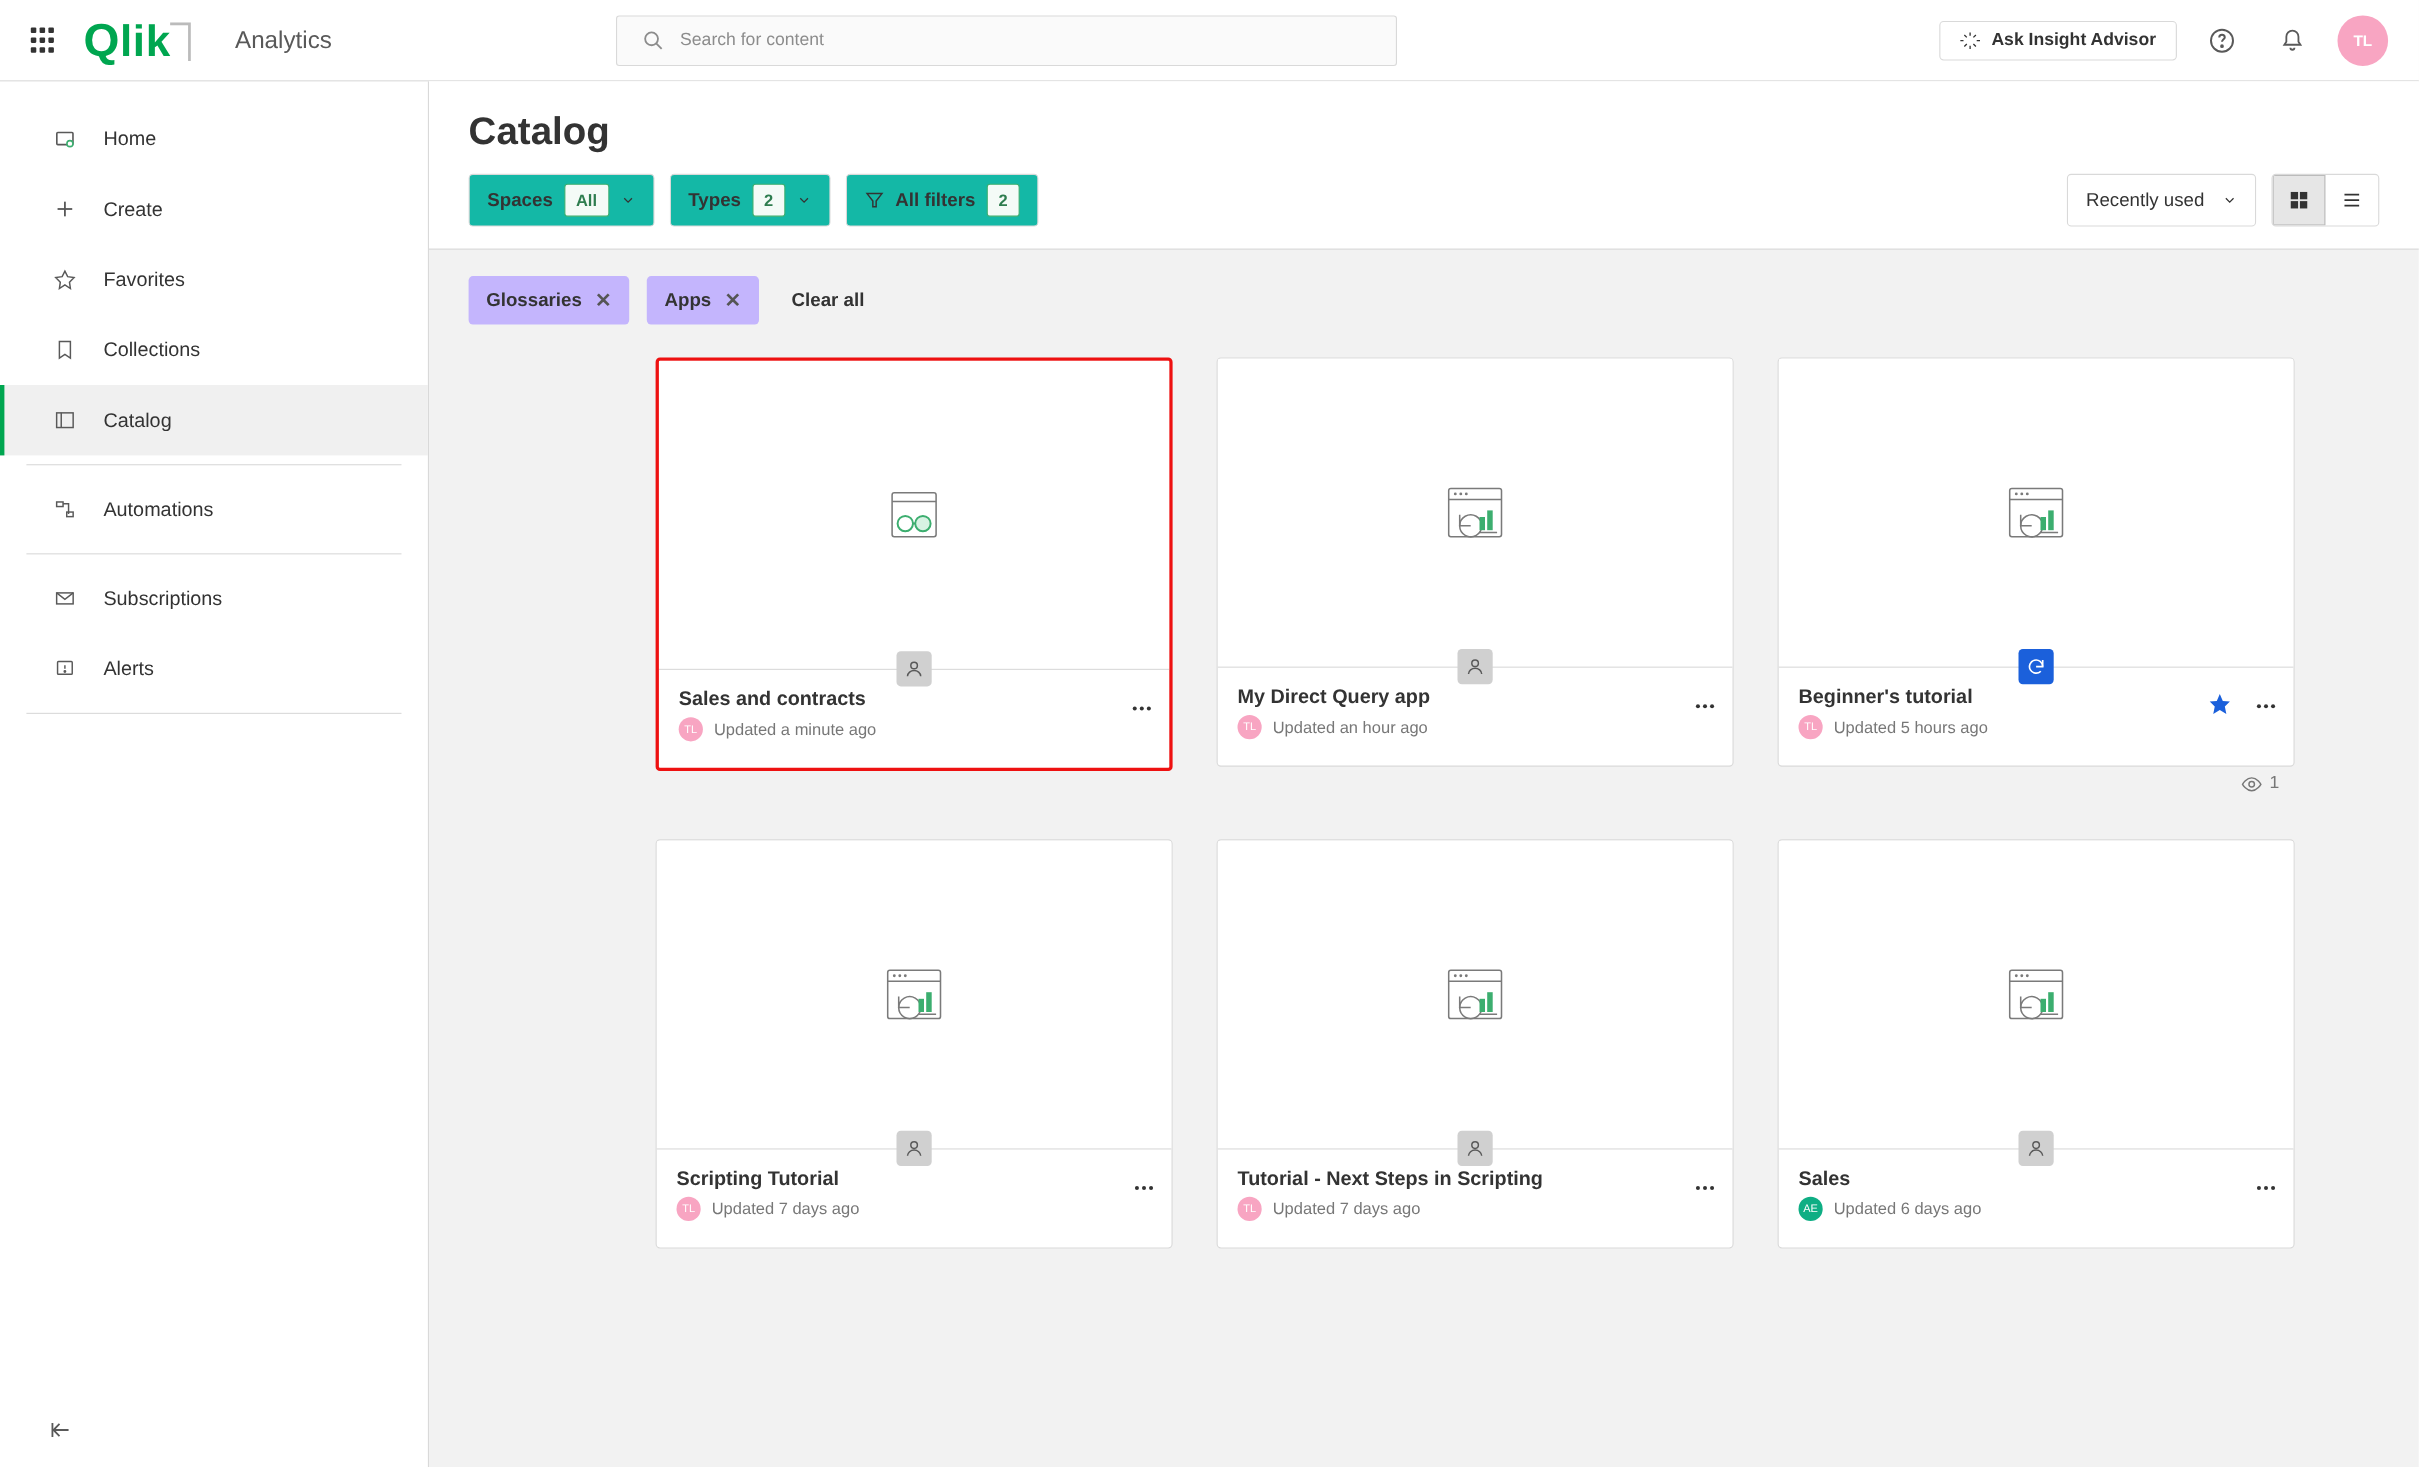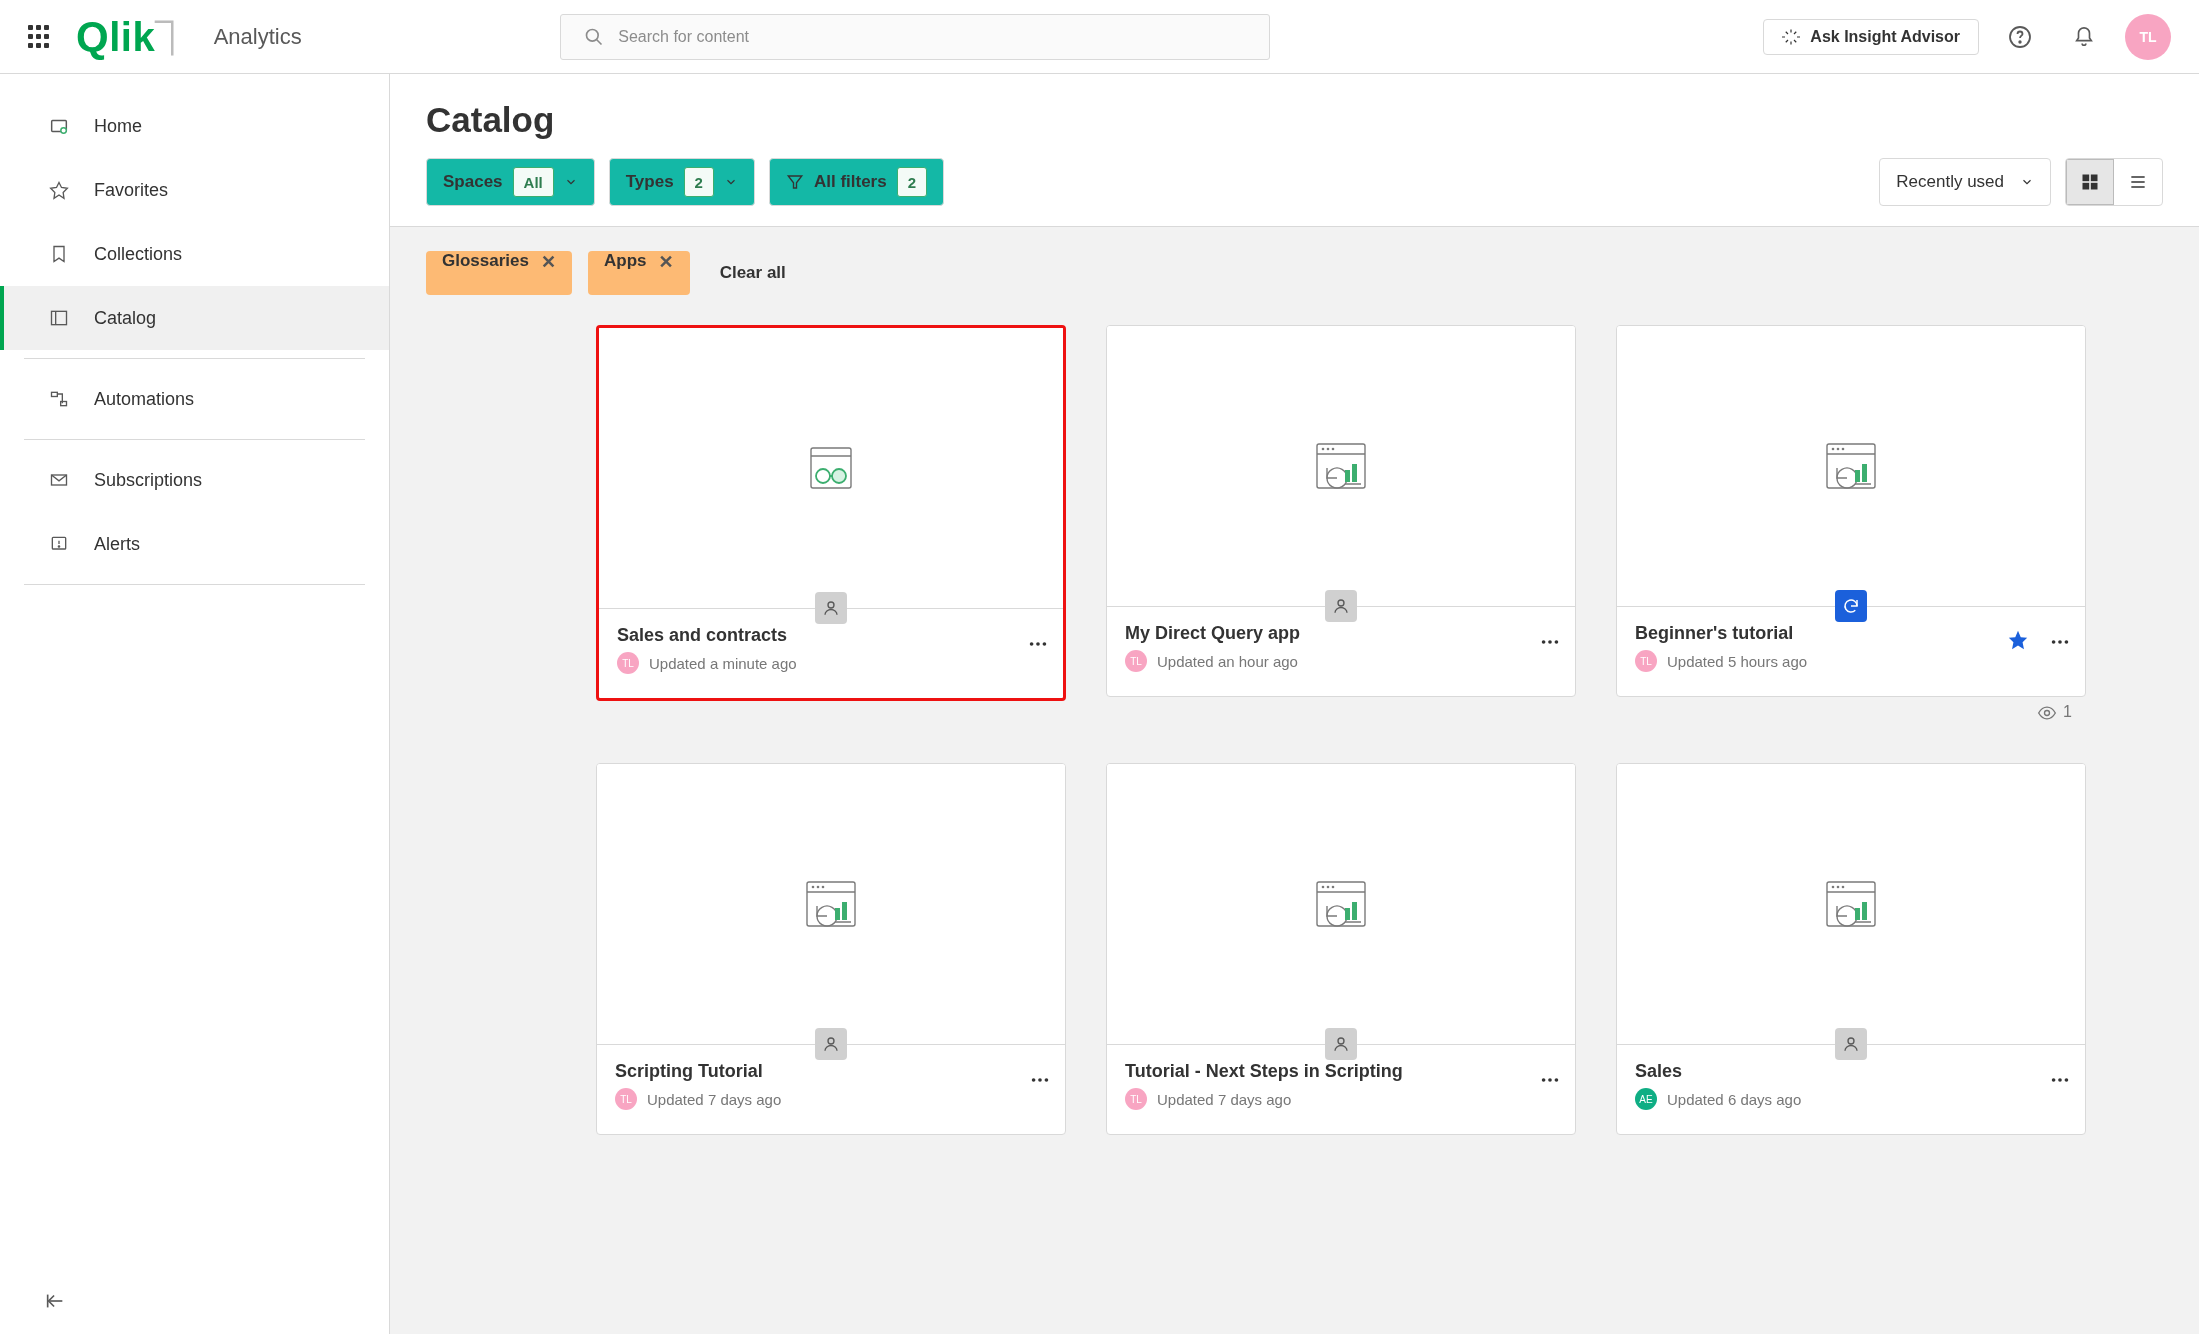--- a/index.html
+++ b/index.html
@@ -46,21 +46,21 @@
 .filter{height:48px;border:1px solid var(--border);border-radius:4px;background:#14b8a6;display:flex;align-items:center;padding:0 16px;gap:10px;cursor:pointer;font-size:17px;font-weight:600;}
 .chip{height:30px;border:1px solid #3cae6f;border-radius:3px;color:#2e7d4f;font-size:15px;font-weight:600;padding:0 10px;display:flex;align-items:center;background:#f4fbf7;}
 .spacer{flex:1;}
 .sort{height:48px;border:1px solid var(--border);border-radius:4px;padding:0 16px;display:flex;align-items:center;gap:16px;cursor:pointer;font-size:17px;}
 .view-toggle{height:48px;border:1px solid var(--border);border-radius:4px;display:flex;overflow:hidden;}
 .view-toggle .opt{width:48px;display:flex;align-items:center;justify-content:center;cursor:pointer;}
 .view-toggle .opt.active{background:#e6e6e6;border:1px solid #bbb;}
 
 .canvas{flex:1;background:#f2f2f2;border-top:1px solid var(--border);padding:24px 36px;}
 .tag-row{display:flex;align-items:center;gap:16px;margin-bottom:30px;}
-.tag{height:44px;background:#fdba74;border-radius:4px;display:flex;align-items:flex-start;padding:0 16px;gap:12px;font-size:17px;font-weight:600;cursor:pointer;}
+.tag{height:44px;background:#c4b5fd;border-radius:4px;display:flex;align-items:center;padding:0 16px;gap:12px;font-size:17px;font-weight:600;cursor:pointer;}
 .tag .x{font-size:18px;color:#555;}
 .clear-all{font-size:17px;font-weight:600;cursor:pointer;padding:0 14px;}
 
 .grid{display:grid;grid-template-columns:repeat(3,470px);gap:40px 40px;padding-left:170px;}
 .card{width:470px;border:1px solid var(--border);border-radius:4px;background:#fff;overflow:hidden;cursor:pointer;}
 .card.highlight{border:3px solid #e11;}
 .thumb{height:280px;background:#fff;display:flex;align-items:center;justify-content:center;position:relative;}
 .badge-bottom{position:absolute;bottom:0;left:50%;transform:translate(-50%,50%);width:32px;height:32px;background:#d0d0d0;border-radius:4px;display:flex;align-items:center;justify-content:center;color:#595959;z-index:2;}
 .badge-bottom.blue{background:#1b60db;color:#fff;}
 .card-body{border-top:1px solid var(--border);padding:16px 18px 16px;height:90px;position:relative;}
@@ -129,20 +129,29 @@
 
   <div class="sidebar">
     <div class="side-item">
       <span class="side-ico">
           <svg width="22" height="22" viewBox="0 0 24 24" fill="none" stroke="#595959" stroke-width="1.6">
             <rect x="4" y="6" width="16" height="12" rx="1"></rect>
             <circle cx="17" cy="17" r="3" fill="#fff" stroke="#3cae6f"></circle>
           </svg>
         </span>
       <span>Home</span>
+    </div>
+    <div class="side-item">
+      <span class="side-ico">
+          <svg width="20" height="20" viewBox="0 0 24 24" stroke="#595959" stroke-width="2">
+            <line x1="12" y1="4" x2="12" y2="20"></line>
+            <line x1="4" y1="12" x2="20" y2="12"></line>
+          </svg>
+        </span>
+      <span>Create</span>
     </div>
     <div class="side-item">
       <span class="side-ico">
           <svg width="20" height="20" viewBox="0 0 24 24" fill="none" stroke="#595959" stroke-width="1.6">
             <polygon points="12,3 15,9 22,10 17,15 18,22 12,18 6,22 7,15 2,10 9,9"></polygon>
           </svg>
         </span>
       <span>Favorites</span>
     </div>
     <div class="side-item">

